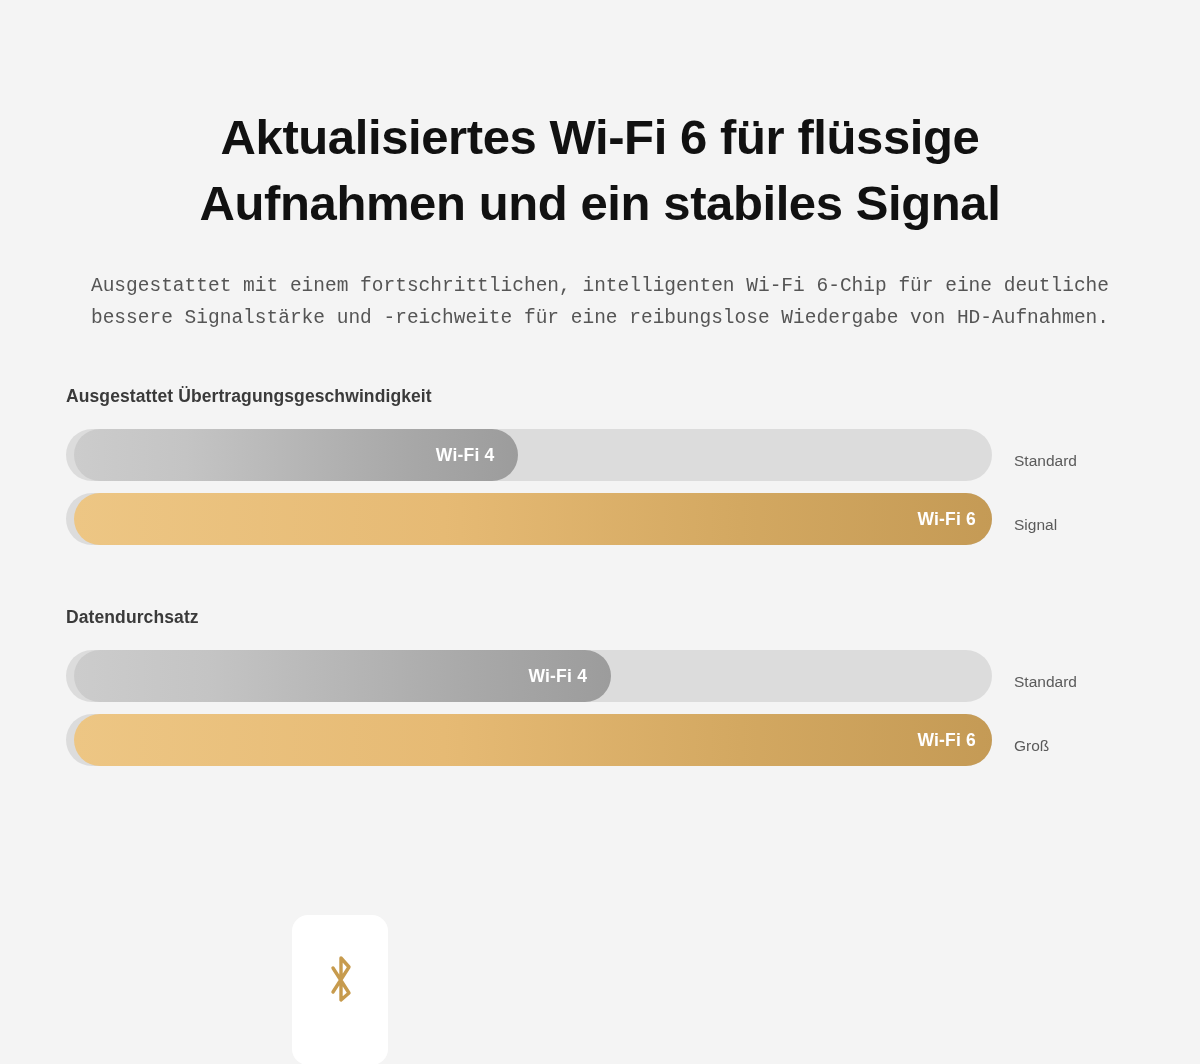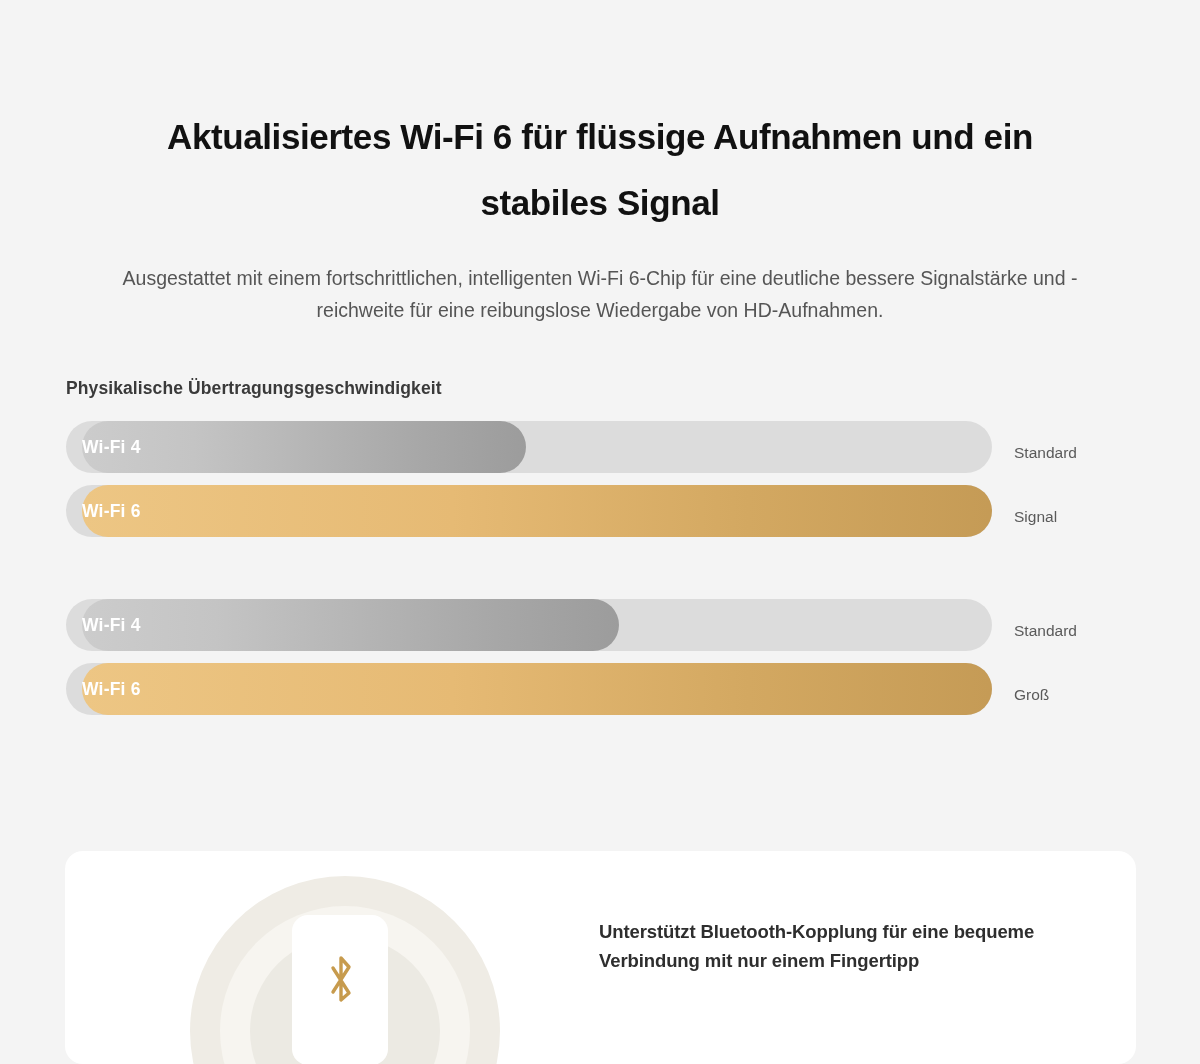--- a/index.html
+++ b/index.html
@@ -25,33 +25,34 @@
   }
 
   
   .hero {
     padding-top: 104px;
     text-align: center;
   }
   .hero-title {
     margin: 0 auto;
     width: 900px;
-    font-size: 35px;
+    font-size: 49px;
     line-height: 66px;
     font-weight: 700;
     letter-spacing: -0.4px;
     color: #111111;
   }
   .hero-sub {
-    margin: 26px auto 0;
+    margin: 34px auto 0;
     width: 1030px;
     font-size: 19.5px;
     line-height: 32px;
     font-weight: 400;
     color: #555555;
+    font-family: Liberation Mono, monospace;
   }
 
   
   .groups {
     margin-top: 52px;
     padding-left: 66px;
     padding-right: 64px;
   }
   .group + .group {
     margin-top: 62px;
@@ -76,27 +77,27 @@
     position: relative;
     width: 926px;
     height: 52px;
     border-radius: 26px;
     background: #dcdcdc;
     flex: 0 0 auto;
     overflow: hidden;
   }
   .bar-fill {
     position: absolute;
-    left: 16px;
+    left: 8px;
     top: 0;
     bottom: 0;
     border-radius: 26px;
     display: flex;
     align-items: center;
-    justify-content: flex-start;
+    justify-content: flex-end;
     box-sizing: border-box;
     padding-right: 24px;
   }
   .bar-fill.gray {
     background: linear-gradient(90deg, #cccccc 0%, #c4c4c4 25%, #a8a8a8 75%, #9c9c9c 100%);
   }
   .bar-fill.gold {
     background: linear-gradient(90deg, #edc684 0%, #e6ba74 40%, #d3a861 72%, #c49a55 100%);
   }
   .bar-label {
@@ -195,21 +196,21 @@
 <div class="page">
 
   <div class="hero">
     <h1 class="hero-title">Aktualisiertes Wi-Fi 6 für flüssige Aufnahmen und ein stabiles Signal</h1>
     <p class="hero-sub">Ausgestattet mit einem fortschrittlichen, intelligenten Wi-Fi 6-Chip für eine deutliche bessere Signalstärke und -reichweite für eine reibungslose Wiedergabe von HD-Aufnahmen.</p>
   </div>
 
   <div class="groups">
 
     <section class="group">
-      <h2 class="group-title">Physikalische Übertragungsgeschwindigkeit</h2>
+      <h2 class="group-title">Ausgestattet Übertragungsgeschwindigkeit</h2>
 
       <div class="bar-row">
         <div class="bar-track">
           <div class="bar-fill gray" style="width:48%">
             <span class="bar-label">Wi-Fi 4</span>
           </div>
         </div>
         <span class="bar-side">Standard</span>
       </div>
 
@@ -217,20 +218,21 @@
         <div class="bar-track">
           <div class="bar-fill gold" style="width:100%">
             <span class="bar-label">Wi-Fi 6</span>
           </div>
         </div>
         <span class="bar-side">Signal</span>
       </div>
     </section>
 
     <section class="group">
+      <h2 class="group-title">Datendurchsatz</h2>
 
       <div class="bar-row">
         <div class="bar-track">
           <div class="bar-fill gray" style="width:58%">
             <span class="bar-label">Wi-Fi 4</span>
           </div>
         </div>
         <span class="bar-side">Standard</span>
       </div>
 
@@ -239,28 +241,20 @@
           <div class="bar-fill gold" style="width:100%">
             <span class="bar-label">Wi-Fi 6</span>
           </div>
         </div>
         <span class="bar-side">Groß</span>
       </div>
     </section>
 
   </div>
 
-  <div class="bt-card">
-    <div class="bt-visual">
-      <div class="ring ring-outer"></div>
-      <div class="ring ring-mid"></div>
-      <div class="ring ring-inner"></div>
-    </div>
-    <div class="bt-text">Unterstützt Bluetooth-Kopplung für eine bequeme Verbindung mit nur einem Fingertipp</div>
-  </div>
 
   <div class="bt-tile"></div>
   <div class="bt-glyph">
     <svg viewBox="0 0 38 58" width="38" height="58" aria-hidden="true">
       <path d="M11 16 L27 41 L19 48 L19 6 L27 15 L11 40" fill="none" stroke="#c79b4d" stroke-width="3.4" stroke-linecap="round" stroke-linejoin="round"></path>
     </svg>
   </div>
 
 </div>
 

